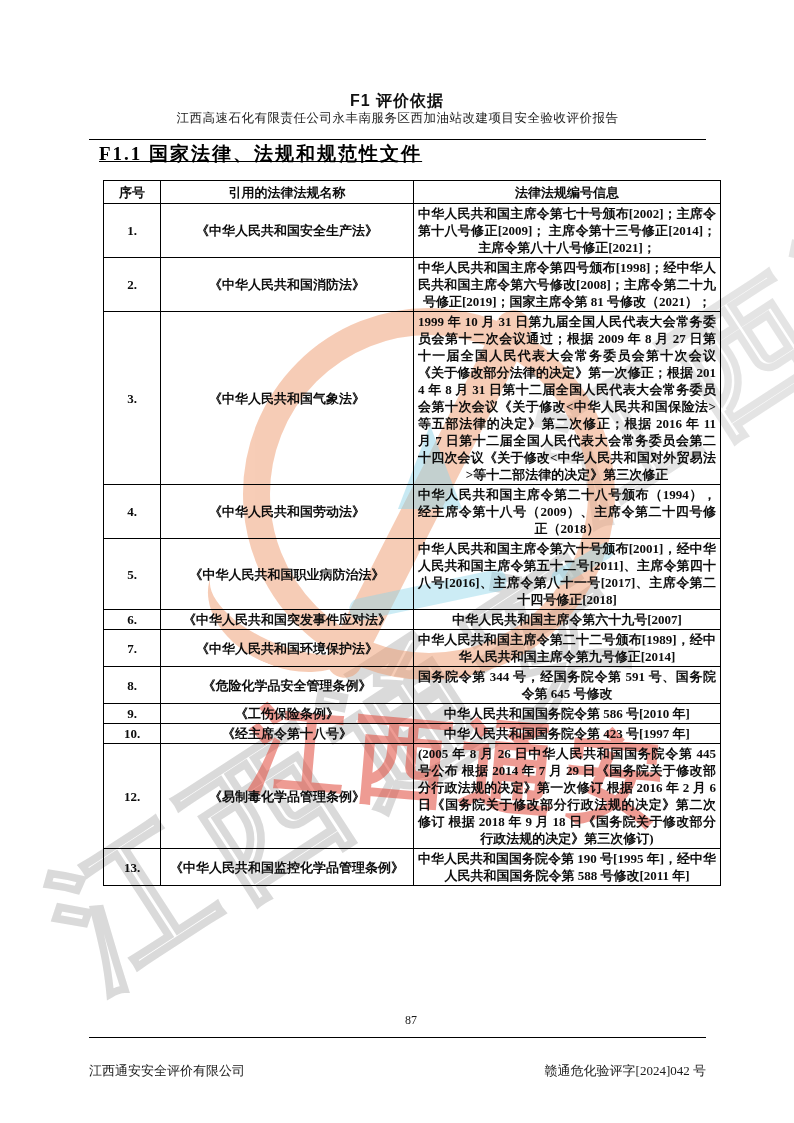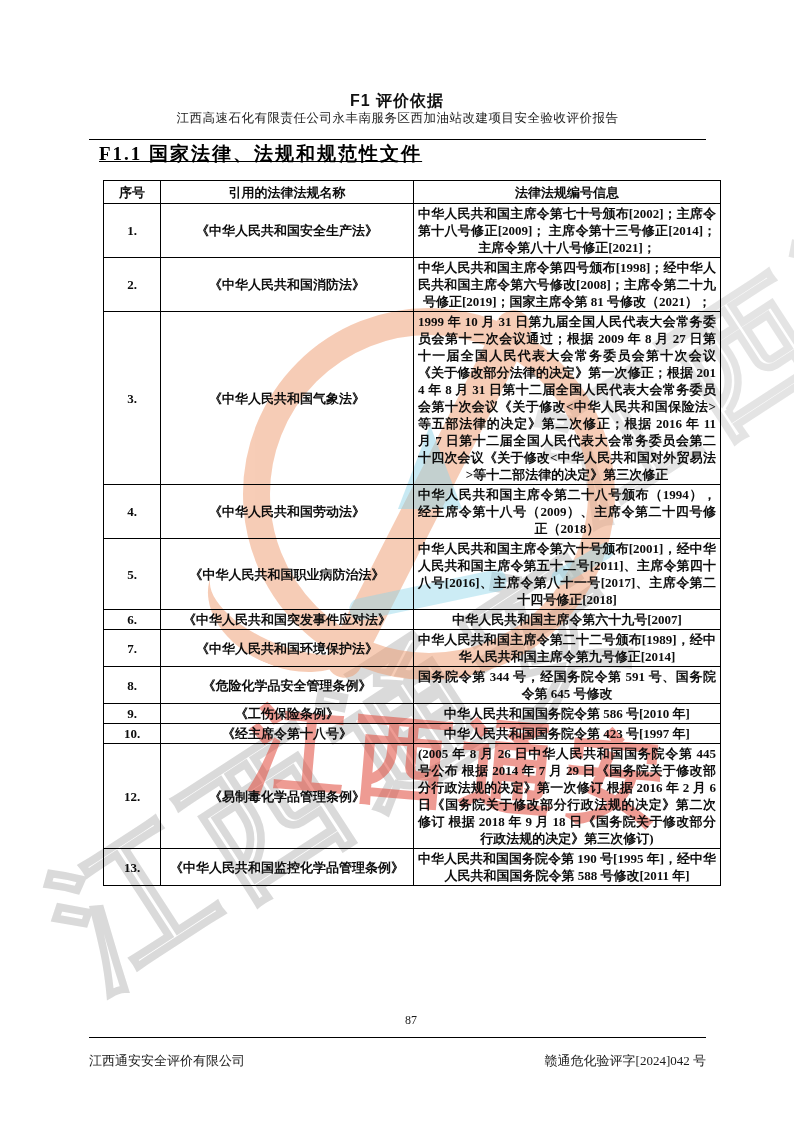--- a/index.html
+++ b/index.html
@@ -68,21 +68,21 @@
     background:transparent;word-break:break-all;
   }
   .law-table th{height:20px;}
   .law-table td.info{text-align:justify;text-align-last:center;margin-left:25px;}
   .page-num{
     position:absolute;left:0;right:0;top:1013px;
     text-align:center;font-size:12px;color:#1a1a1a;margin-left:28px;
   }
   .doc-footer{
     position:absolute;left:89px;right:88px;top:1037px;
-    border-top:1.4px solid #000;padding-top:14px;
+    border-top:1.4px solid #000;padding-top:24px;
     display:flex;justify-content:space-between;
     font-size:13px;color:#1a1a1a;
   }
 </style>
 </head>
 <body>
 
 <div class="page">
 
   <div class="wm">

